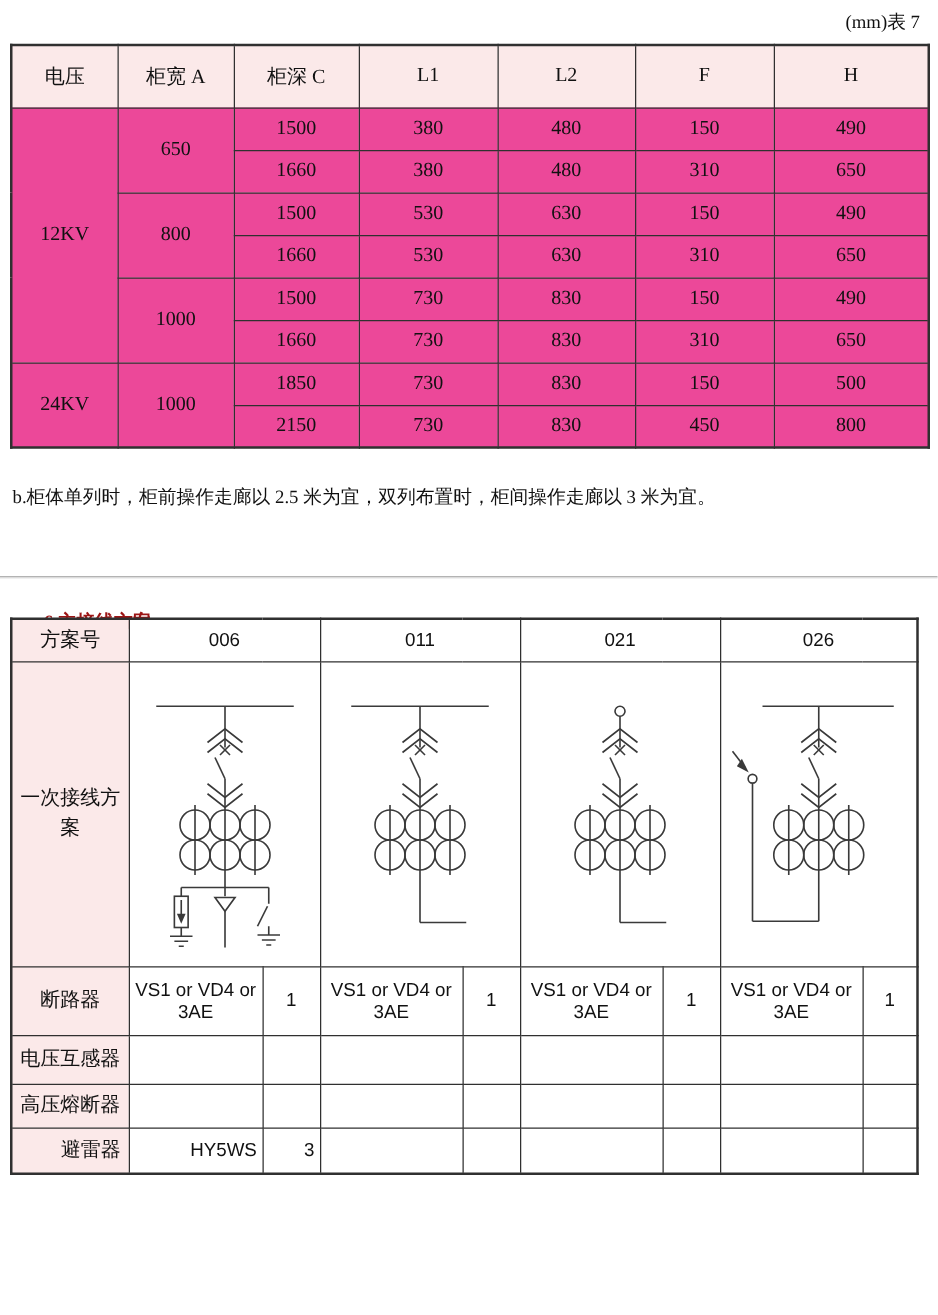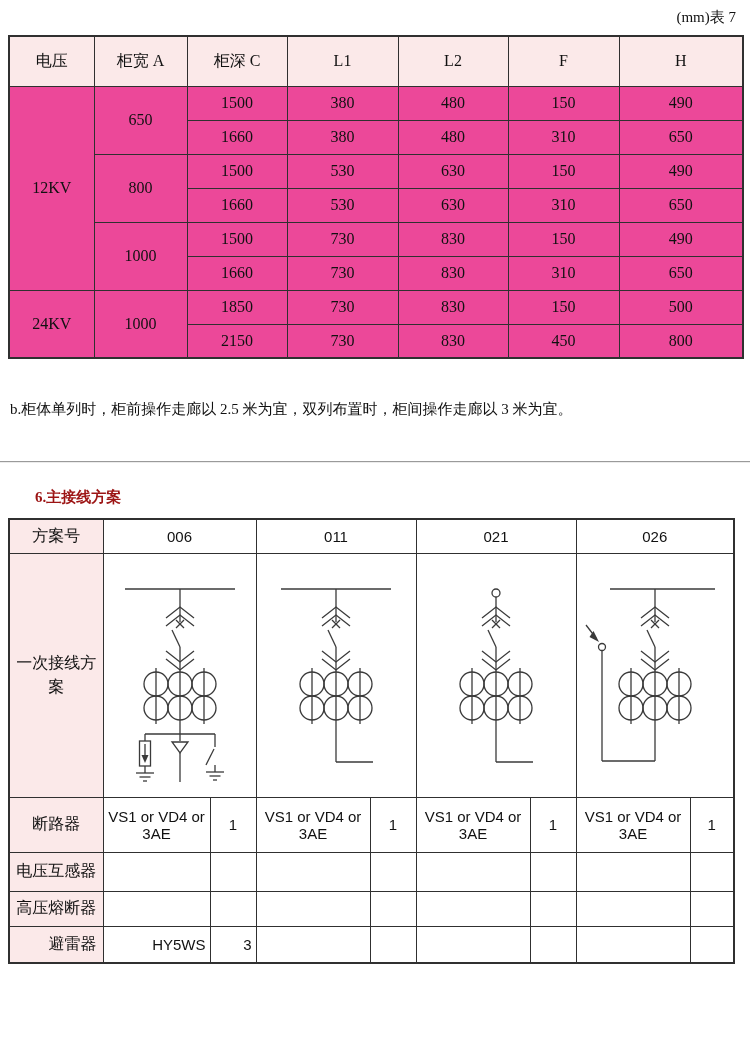--- a/index.html
+++ b/index.html
@@ -28,36 +28,36 @@
   .t1 td,.t1 th{
     border:1px solid var(--table_border);
     text-align:center;vertical-align:middle;
     font-size:16px;font-weight:normal;
     font-family:"Liberation Serif", serif;
   }
   .t1 .hdr td{height:50px;background:var(--header_pink);}
   .t1 tbody td{height:34px;background:#ec4899;}
   
   .note{
-    position:absolute;left:10px;top:399px;width:730px;
+    position:absolute;left:10px;top:388px;width:730px;
     font-size:15px;line-height:1.4;
   }
   
   .divider{
     position:absolute;left:0;top:461px;width:750px;height:2px;
     border-top:1px solid #9a9a9a;border-bottom:1px solid #ececec;
   }
   
   .section-heading{
     position:absolute;left:35px;top:488px;
     font-size:15px;font-weight:bold;color:var(--heading_red);
   }
   
   .t2{
-    position:absolute;left:8px;top:518px;width:725px;
+    position:absolute;left:8px;top:494px;width:725px;
     border:2px solid var(--table_border);
     padding-left:44px;
   }
   .t2 td{
     border:1px solid var(--table_border);
     text-align:center;vertical-align:middle;background:#fff;
   }
   .t2 td.pink{
     background:var(--header_pink);
     font-size:16px;font-family:"Liberation Serif", serif;

